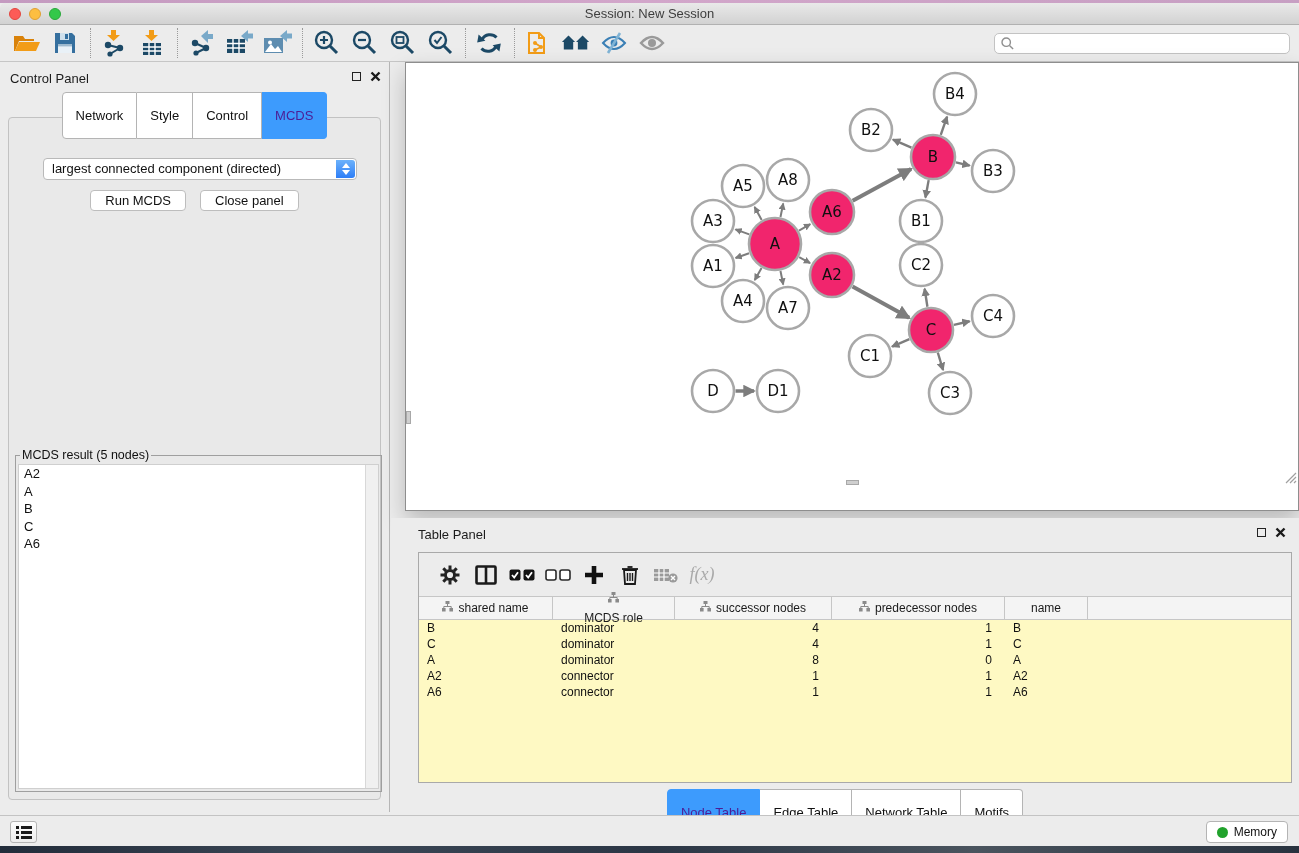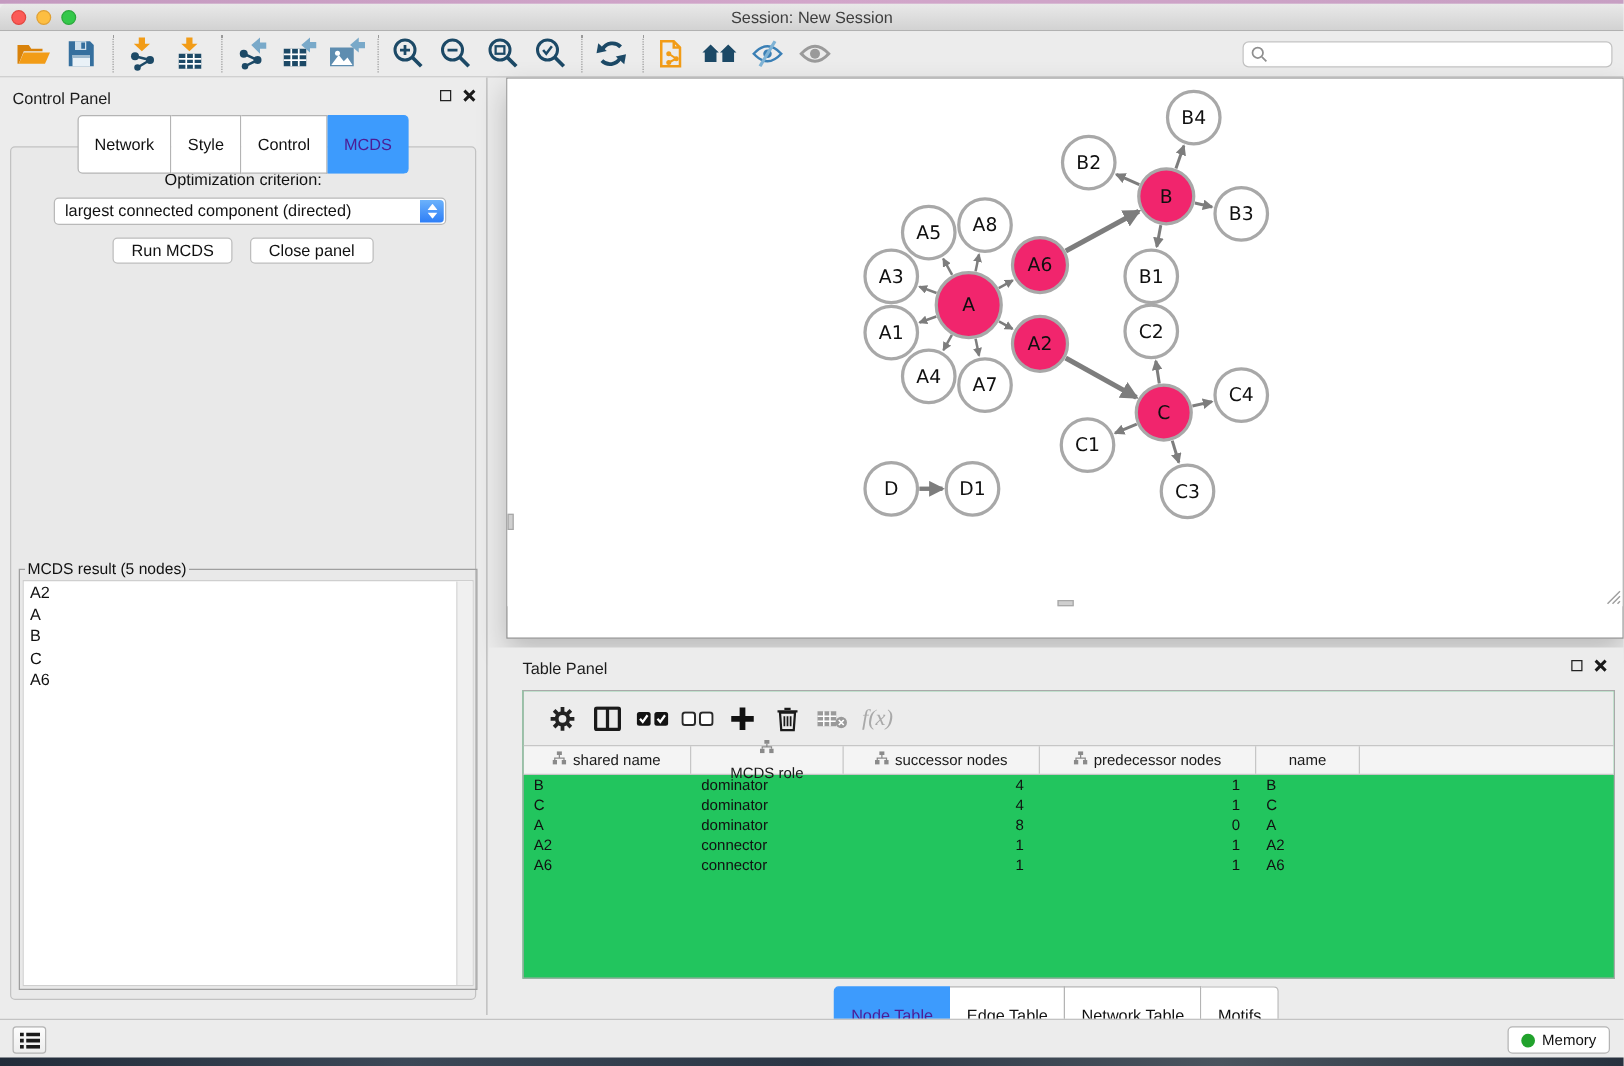--- a/index.html
+++ b/index.html
@@ -53,21 +53,21 @@
   .net-titlebar .lights{top:7px;left:11px;}
   .net-titlebar .light{width:11px;height:11px;}
   .net-canvas{position:relative;width:100%;height:422px;background:#fff;}
   .net-canvas svg.graph{position:absolute;left:0;top:0;}
   .mini-scroll-v{position:absolute;left:0;top:348px;width:5px;height:13px;background:#cfcfcf;border:1px solid #a8a8a8;box-sizing:border-box;}
   .mini-scroll-h{position:absolute;left:440px;bottom:0;width:13px;height:5px;background:#cfcfcf;border:1px solid #a8a8a8;box-sizing:border-box;}
   .resize-grip{position:absolute;right:1px;bottom:1px;}
 
   
   .table-panel{position:absolute;left:391px;top:518px;width:908px;height:294px;background:#ececec;}
-  .tp-box{position:absolute;left:27px;top:34px;width:874px;height:231px;border:1px solid #a9a9a9;background:#22c55e;box-sizing:border-box;}
+  .tp-box{position:absolute;left:27px;top:34px;width:874px;height:231px;border:1px solid #a9a9a9;background:#fef9c3;box-sizing:border-box;}
   .tp-toolbar{height:43px;background:#ececec;display:flex;align-items:center;padding-left:13px;gap:0;}
   .tp-icon{width:36px;height:26px;display:flex;align-items:center;justify-content:center;}
   .tp-header{display:flex;height:24px;background:#f4f4f4;border-top:1px solid #c6c6c6;border-bottom:1px solid #c6c6c6;box-sizing:border-box;}
   .th-cell{display:flex;align-items:center;justify-content:center;gap:5px;font-size:12px;color:#1a1a1a;border-right:1px solid #c6c6c6;box-sizing:border-box;height:100%;}
   .tb-row{display:flex;height:16px;}
   .td-cell{font-size:12px;color:#111;box-sizing:border-box;line-height:16px;white-space:nowrap;overflow:hidden;}
   .td-cell.left{padding-left:8px;text-align:left;}
   .td-cell.right{padding-right:13px;text-align:right;}
   .tp-tabs{position:absolute;left:0;right:0;top:271px;display:flex;justify-content:center;}
   .tp-tabs .seg{height:22px;line-height:22px;}
@@ -238,21 +238,20 @@
           </svg>
       </span>
     </div>
     <div class="seg-row" id="cp-tabs">
         <span class="seg">Network</span>
         <span class="seg">Style</span>
         <span class="seg">Control</span>
         <span class="seg active">MCDS</span>
       </div>
     <div class="cp-box">
-      <div class="opt-label">Optimization criterion:</div>
       <div class="cp-select">
         <span>largest connected component (directed)</span>
         <span class="stepper">
           <svg width="8" height="5" viewBox="0 0 8 5">
               <path d="M0 5L4 0l4 5z" fill="#fff"></path>
             </svg>
           <svg width="8" height="5" viewBox="0 0 8 5">
               <path d="M0 0l4 5 4-5z" fill="#fff"></path>
             </svg>
         </span>

